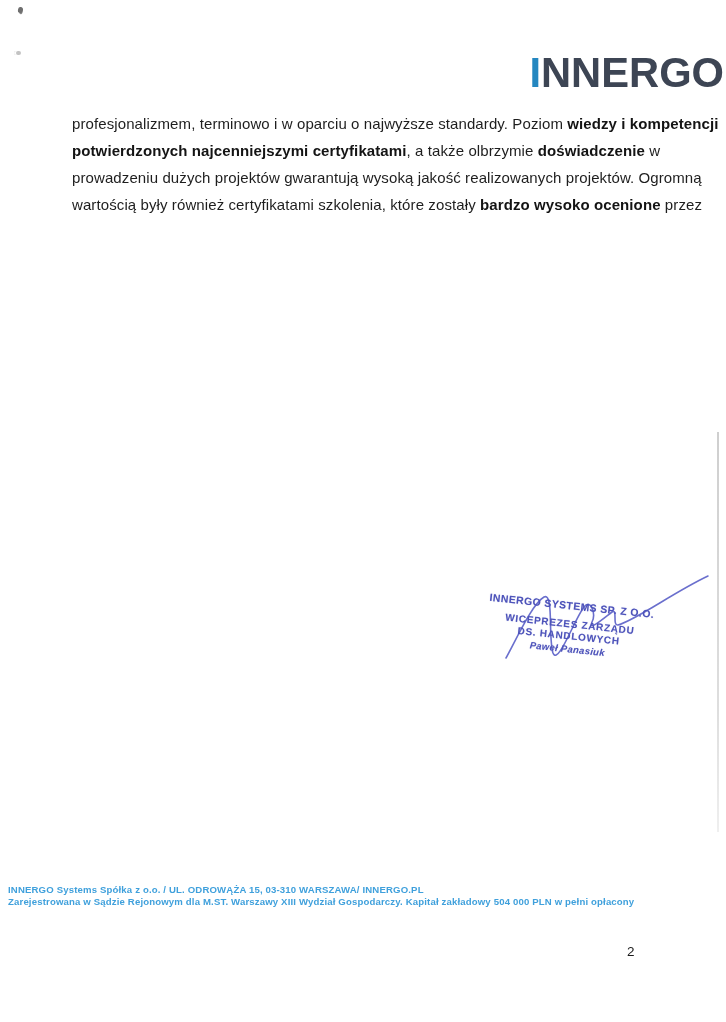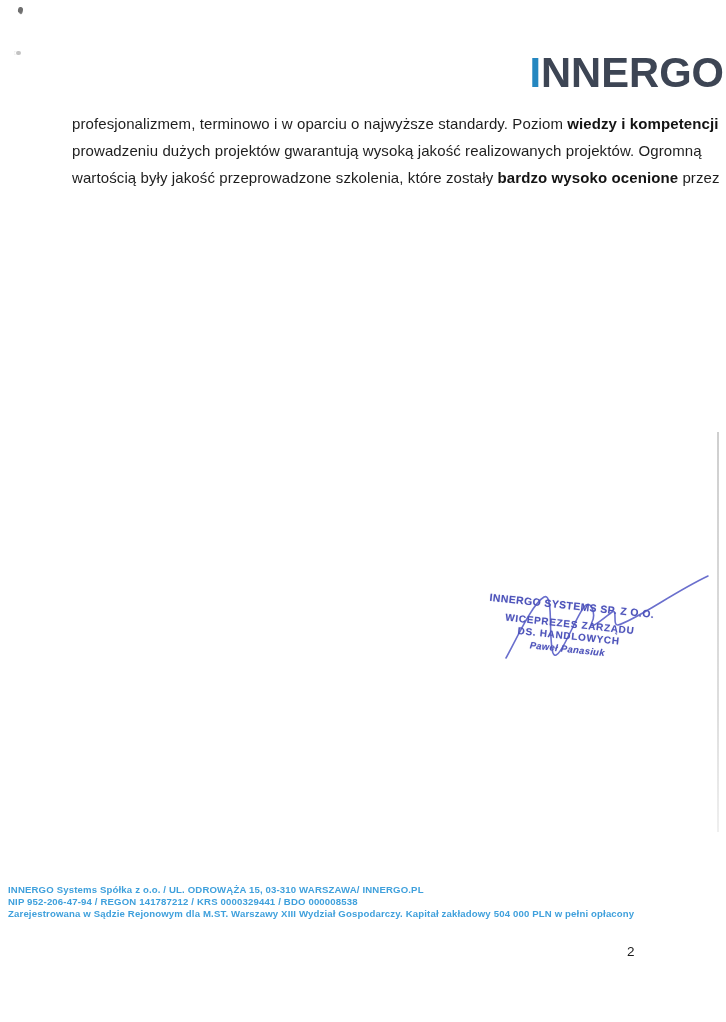--- a/index.html
+++ b/index.html
@@ -83,22 +83,23 @@
 
   <div class="artifact artifact-1"></div>
   <div class="artifact artifact-2"></div>
 
   <div class="logo">
     <span class="logo-i">I</span><span class="logo-name">NNERGO</span><span class="logo-dot">.</span>
   </div>
 
   <div class="body-text">
     <div class="line"><span>profesjonalizmem, terminowo i w oparciu o najwyższe standardy. Poziom </span><strong>wiedzy i kompetencji</strong></div>
+    <div class="line"><strong>potwierdzonych najcenniejszymi certyfikatami</strong><span>, a także olbrzymie </span><strong>doświadczenie</strong><span> w</span></div>
     <div class="line"><span>prowadzeniu dużych projektów gwarantują wysoką jakość realizowanych projektów. Ogromną</span></div>
-    <div class="line"><span>wartością były jakość przeprowadzone szkolenia, które zostały </span><strong>bardzo wysoko ocenione</strong><span> przez</span></div>
+    <div class="line"><span>wartością były również certyfikatami szkolenia, które zostały </span><strong>bardzo wysoko ocenione</strong><span> przez</span></div>
   </div>
 
   <svg class="signature-svg" viewBox="0 0 248 128" xmlns="http://www.w3.org/2000/svg">
     <path d="M 28 106
              C 38 88, 54 52, 66 45
              C 76 40, 70 86, 75 101
              C 80 114, 96 68, 106 55
              C 113 46, 118 62, 114 70
              C 110 80, 126 66, 134 60
              C 140 56, 134 74, 140 73
@@ -107,21 +108,20 @@
 
   <div class="stamp">
     <div class="stamp-company">INNERGO SYSTEMS SP. Z O.O.</div>
     <div class="stamp-title1">WICEPREZES ZARZĄDU</div>
     <div class="stamp-title2">DS. HANDLOWYCH</div>
     <div class="stamp-signer">Paweł Panasiuk</div>
   </div>
 
   <div class="footer">
     <div>INNERGO Systems Spółka z o.o. / UL. ODROWĄŻA 15, 03-310 WARSZAWA/ INNERGO.PL</div>
-    <div>NIP 952-206-47-94 / REGON 141787212 / KRS 0000329441 / BDO 000008538</div>
     <div>Zarejestrowana w Sądzie Rejonowym dla M.ST. Warszawy XIII Wydział Gospodarczy. Kapitał zakładowy 504 000 PLN w pełni opłacony</div>
   </div>
 
   <div class="page-number">2</div>
 
   <div class="edge-line"></div>
 
 </div>
 
 </body></html>

